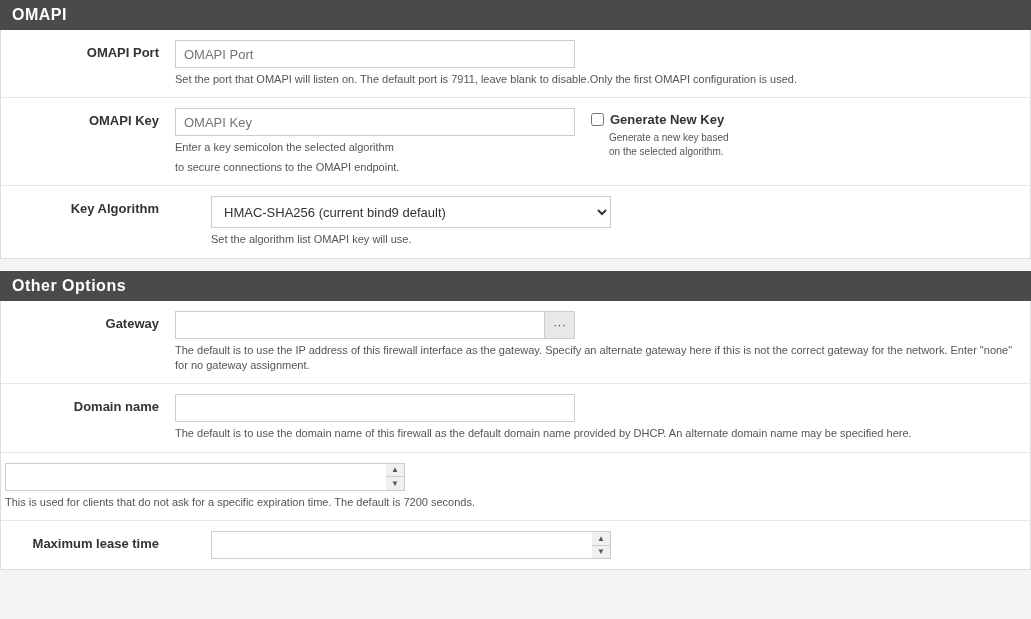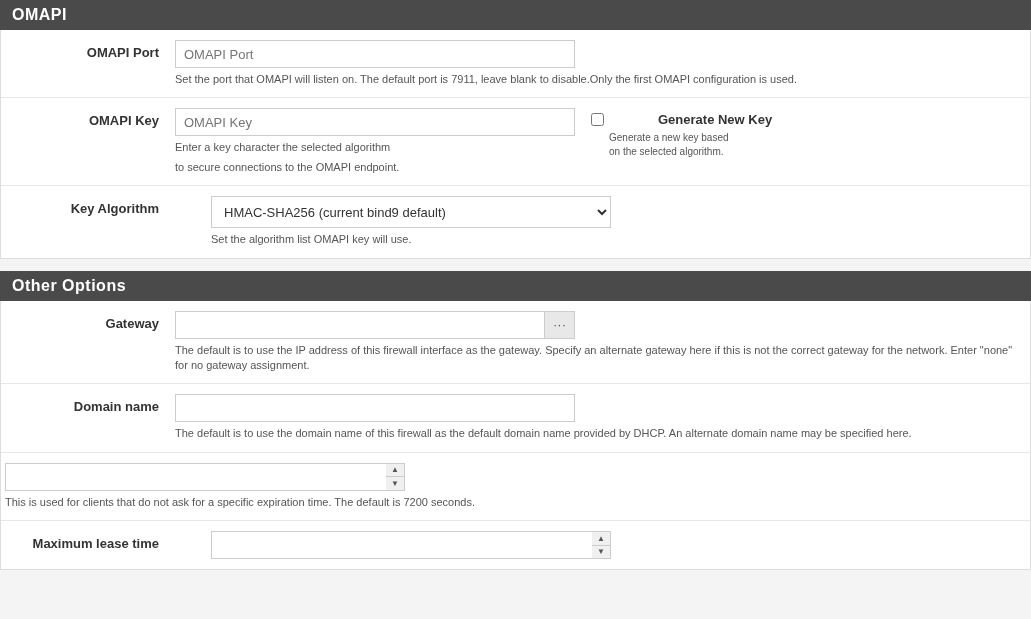--- a/index.html
+++ b/index.html
@@ -176,21 +176,20 @@
 
     .checkbox-row input[type="checkbox"] {
       cursor: pointer;
     }
 
     .checkbox-row label {
       font-size: 13px;
       font-weight: bold;
       color: #333;
       cursor: pointer;
-      margin-left: 48px;
     }
 
     .checkbox-help {
       font-size: 10px;
       color: #555;
       line-height: 1.4;
       padding-left: 18px;
     }
 
     .wrapper {
@@ -220,21 +219,21 @@
           <span class="help-text">Set the port that OMAPI will listen on. The default port is 7911, leave blank to disable.Only the first OMAPI configuration is used.</span>
         </div>
       </div>
 
       <div class="form-row">
         <div class="label-col">OMAPI Key</div>
         <div class="field-col">
           <div class="field-row">
             <div style="display:flex;flex-direction:column;">
               <input type="text" class="input-standard" placeholder="OMAPI Key" style="">
-              <span class="help-text">Enter a key character the selected algorithm</span>
+              <span class="help-text">Enter a key semicolon the selected algorithm</span>
               <span class="help-text">to secure connections to the OMAPI endpoint.</span>
             </div>
             <div class="checkbox-group">
               <div class="checkbox-row">
                 <input type="checkbox" id="gen-key" style="">
                 <label for="gen-key">Generate New Key</label>
               </div>
               <div class="checkbox-help">
                 <span>Generate a new key based</span><br>
                 <span>on the selected algorithm.</span>

